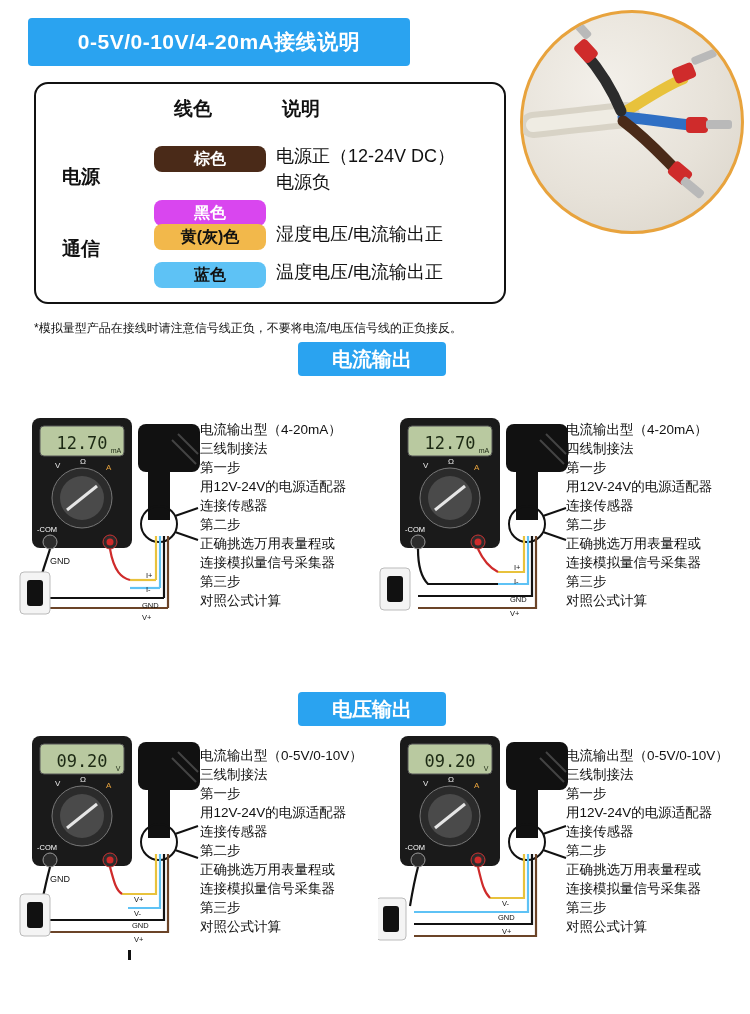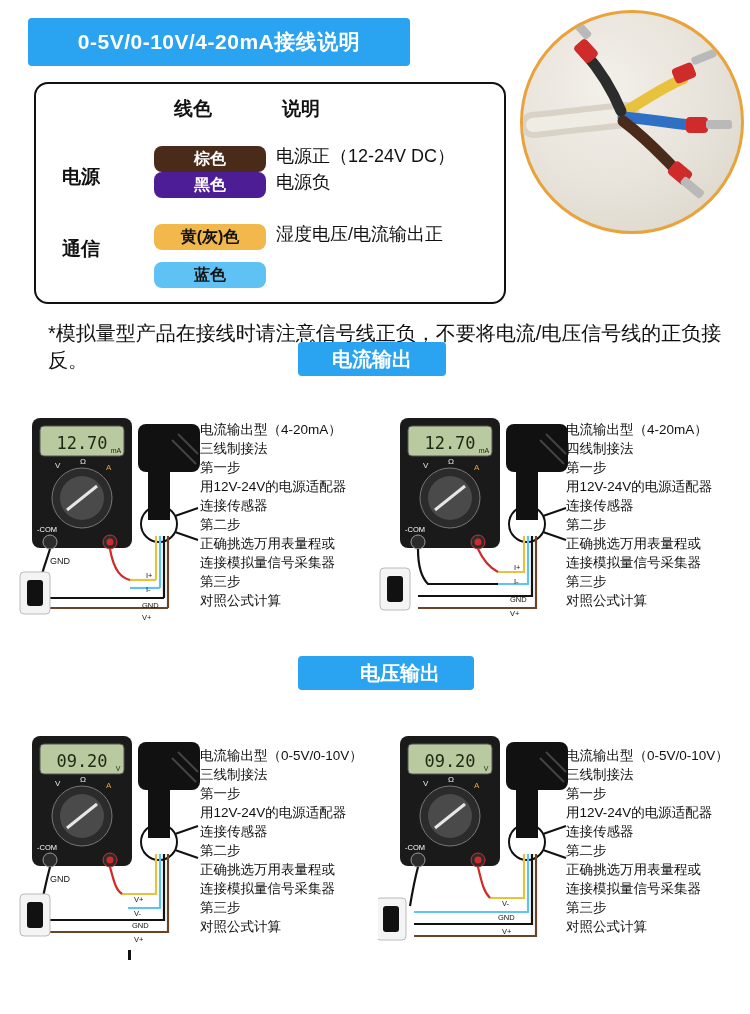--- a/index.html
+++ b/index.html
@@ -38,48 +38,48 @@
   .chip{
     position:absolute;left:118px;width:112px;height:26px;border-radius:8px;
     display:flex;align-items:center;justify-content:center;
     font-size:16px;font-weight:bold;
   }
   .chip-desc{
     position:absolute;left:240px;font-size:18px;color:#111;white-space:nowrap;
   }
   #chip-brown{top:62px;background:#4a2a18;color:#ffffff;}
   #desc-brown{top:60px;}
-  #chip-black{top:88px;background:#4c1d95;color:#ffffff;text-align:center;}
+  #chip-black{top:116px;background:#d946ef;color:#ffffff;text-align:center;}
   #desc-black{top:86px;}
   #chip-yellow{top:140px;background:#f2b84b;color:#111;}
   #desc-yellow{top:138px;}
   #chip-blue{top:178px;background:#5ec2f5;color:#111;}
   #desc-blue{top:176px;}
 
   
   #wire-photo{
     left:520px;top:10px;width:218px;height:218px;border-radius:50%;
     background:radial-gradient(circle at 38% 34%,#f3f0ea 0%,#e7e2d9 55%,#d9d3c8 100%);
     border:3px solid #e8a33d;overflow:hidden;
   }
   #wire-photo svg{display:block;}
 
   
   #note{
-    left:34px;top:320px;width:690px;font-size:20px;color:#111;margin-left:14px;
+    left:34px;top:320px;width:690px;font-size:12px;color:#111;
   }
 
   
   .section-banner{
     width:148px;height:34px;background:#2aa3f0;border-radius:4px;
     display:flex;align-items:center;justify-content:center;
     color:#fff;font-size:20px;font-weight:bold;
   }
   #banner-current{left:298px;top:342px;justify-content:center;}
-  #banner-voltage{left:298px;top:656px;padding-left:28px;}
+  #banner-voltage{left:298px;top:692px;}
 
   
   .steps{position:absolute;font-size:13.5px;line-height:19px;color:#111;white-space:nowrap;}
 
   
   .diagram{position:absolute;width:360px;height:230px;}
   #d1{left:10px;top:412px;}
   #d2{left:378px;top:412px;}
   #d3{left:10px;top:730px;}
   #d4{left:378px;top:730px;}
@@ -102,20 +102,21 @@
   <div class="chip" id="chip-brown">棕色</div>
   <div class="chip-desc" id="desc-brown">电源正（12-24V DC）</div>
 
   <div class="chip" id="chip-black">黑色</div>
   <div class="chip-desc" id="desc-black">电源负</div>
 
   <div class="chip" id="chip-yellow">黄(灰)色</div>
   <div class="chip-desc" id="desc-yellow">湿度电压/电流输出正</div>
 
   <div class="chip" id="chip-blue">蓝色</div>
+  <div class="chip-desc" id="desc-blue">温度电压/电流输出正</div>
 </div>
 
 <div class="abs" id="wire-photo">
   <svg width="212" height="212" viewBox="0 0 212 212">
 
     <path d="M10 112 C 50 108, 78 104, 104 102" stroke="#d8d3c6" stroke-width="26" fill="none" stroke-linecap="round"></path>
     <path d="M10 112 C 50 108, 78 104, 104 102" stroke="#efece3" stroke-width="14" fill="none" stroke-linecap="round"></path>
 
     <path d="M100 100 C 124 86, 140 74, 160 66" stroke="#e8c23c" stroke-width="11" fill="none" stroke-linecap="round"></path>
 

